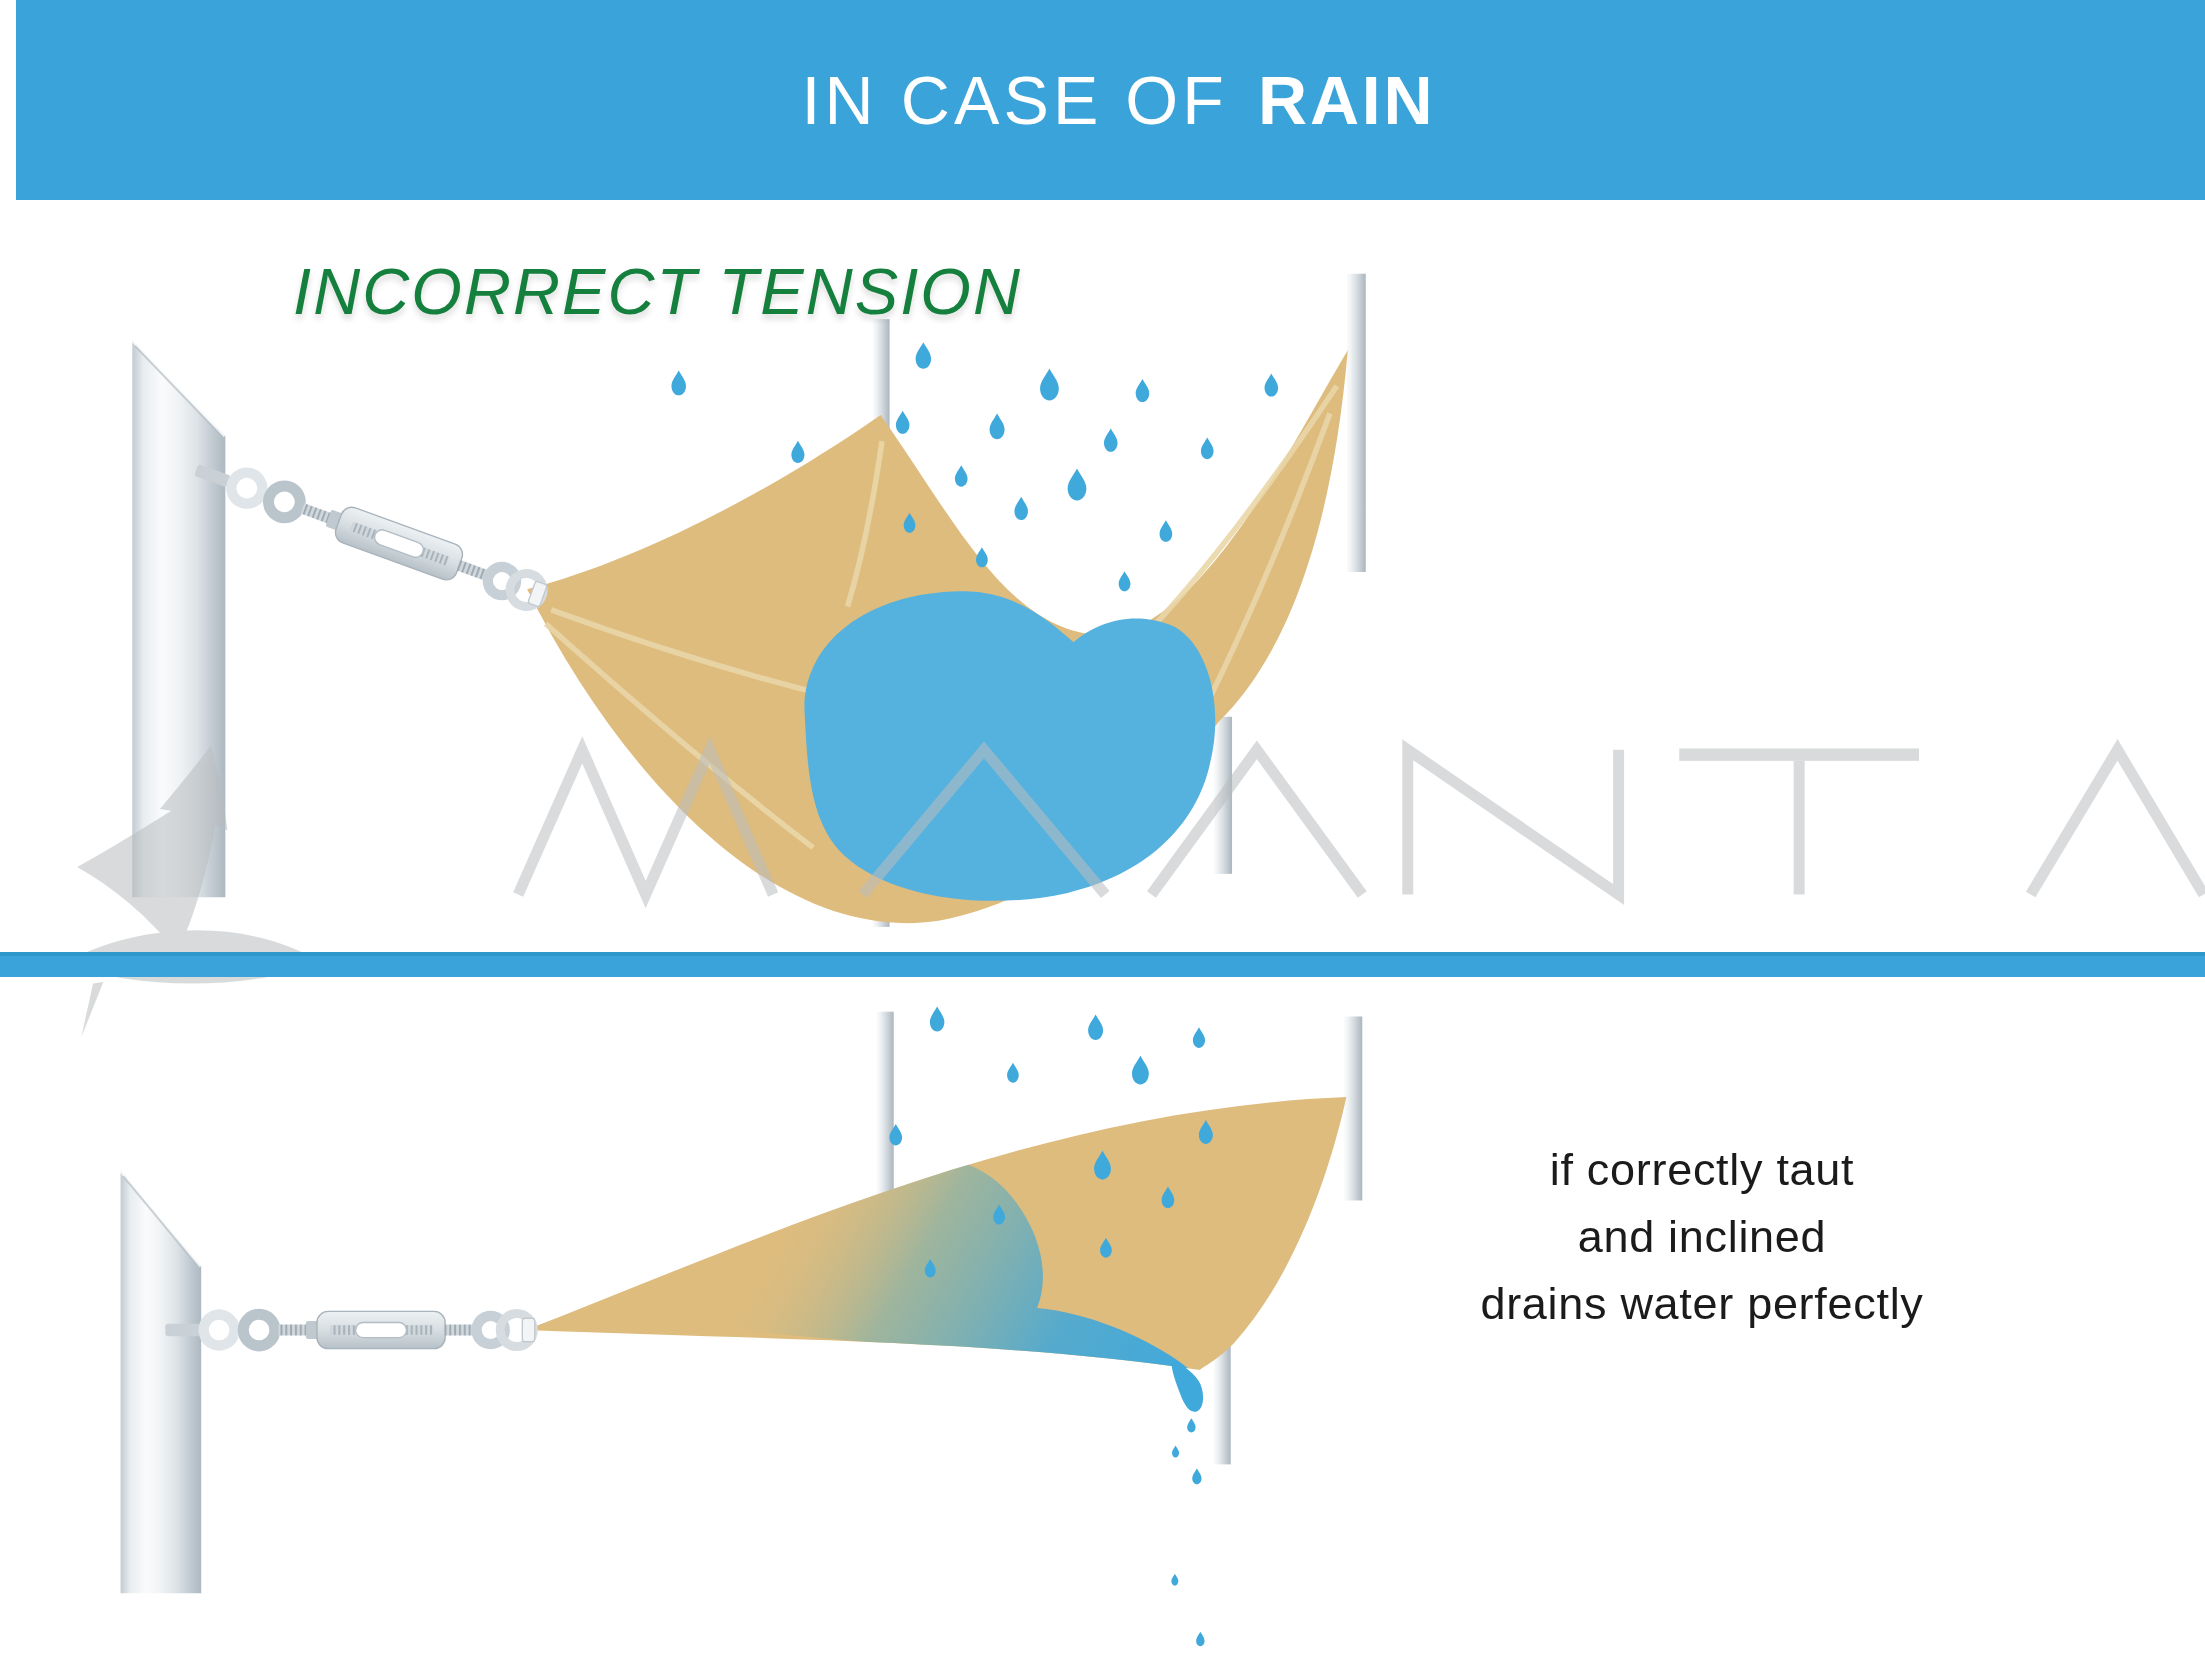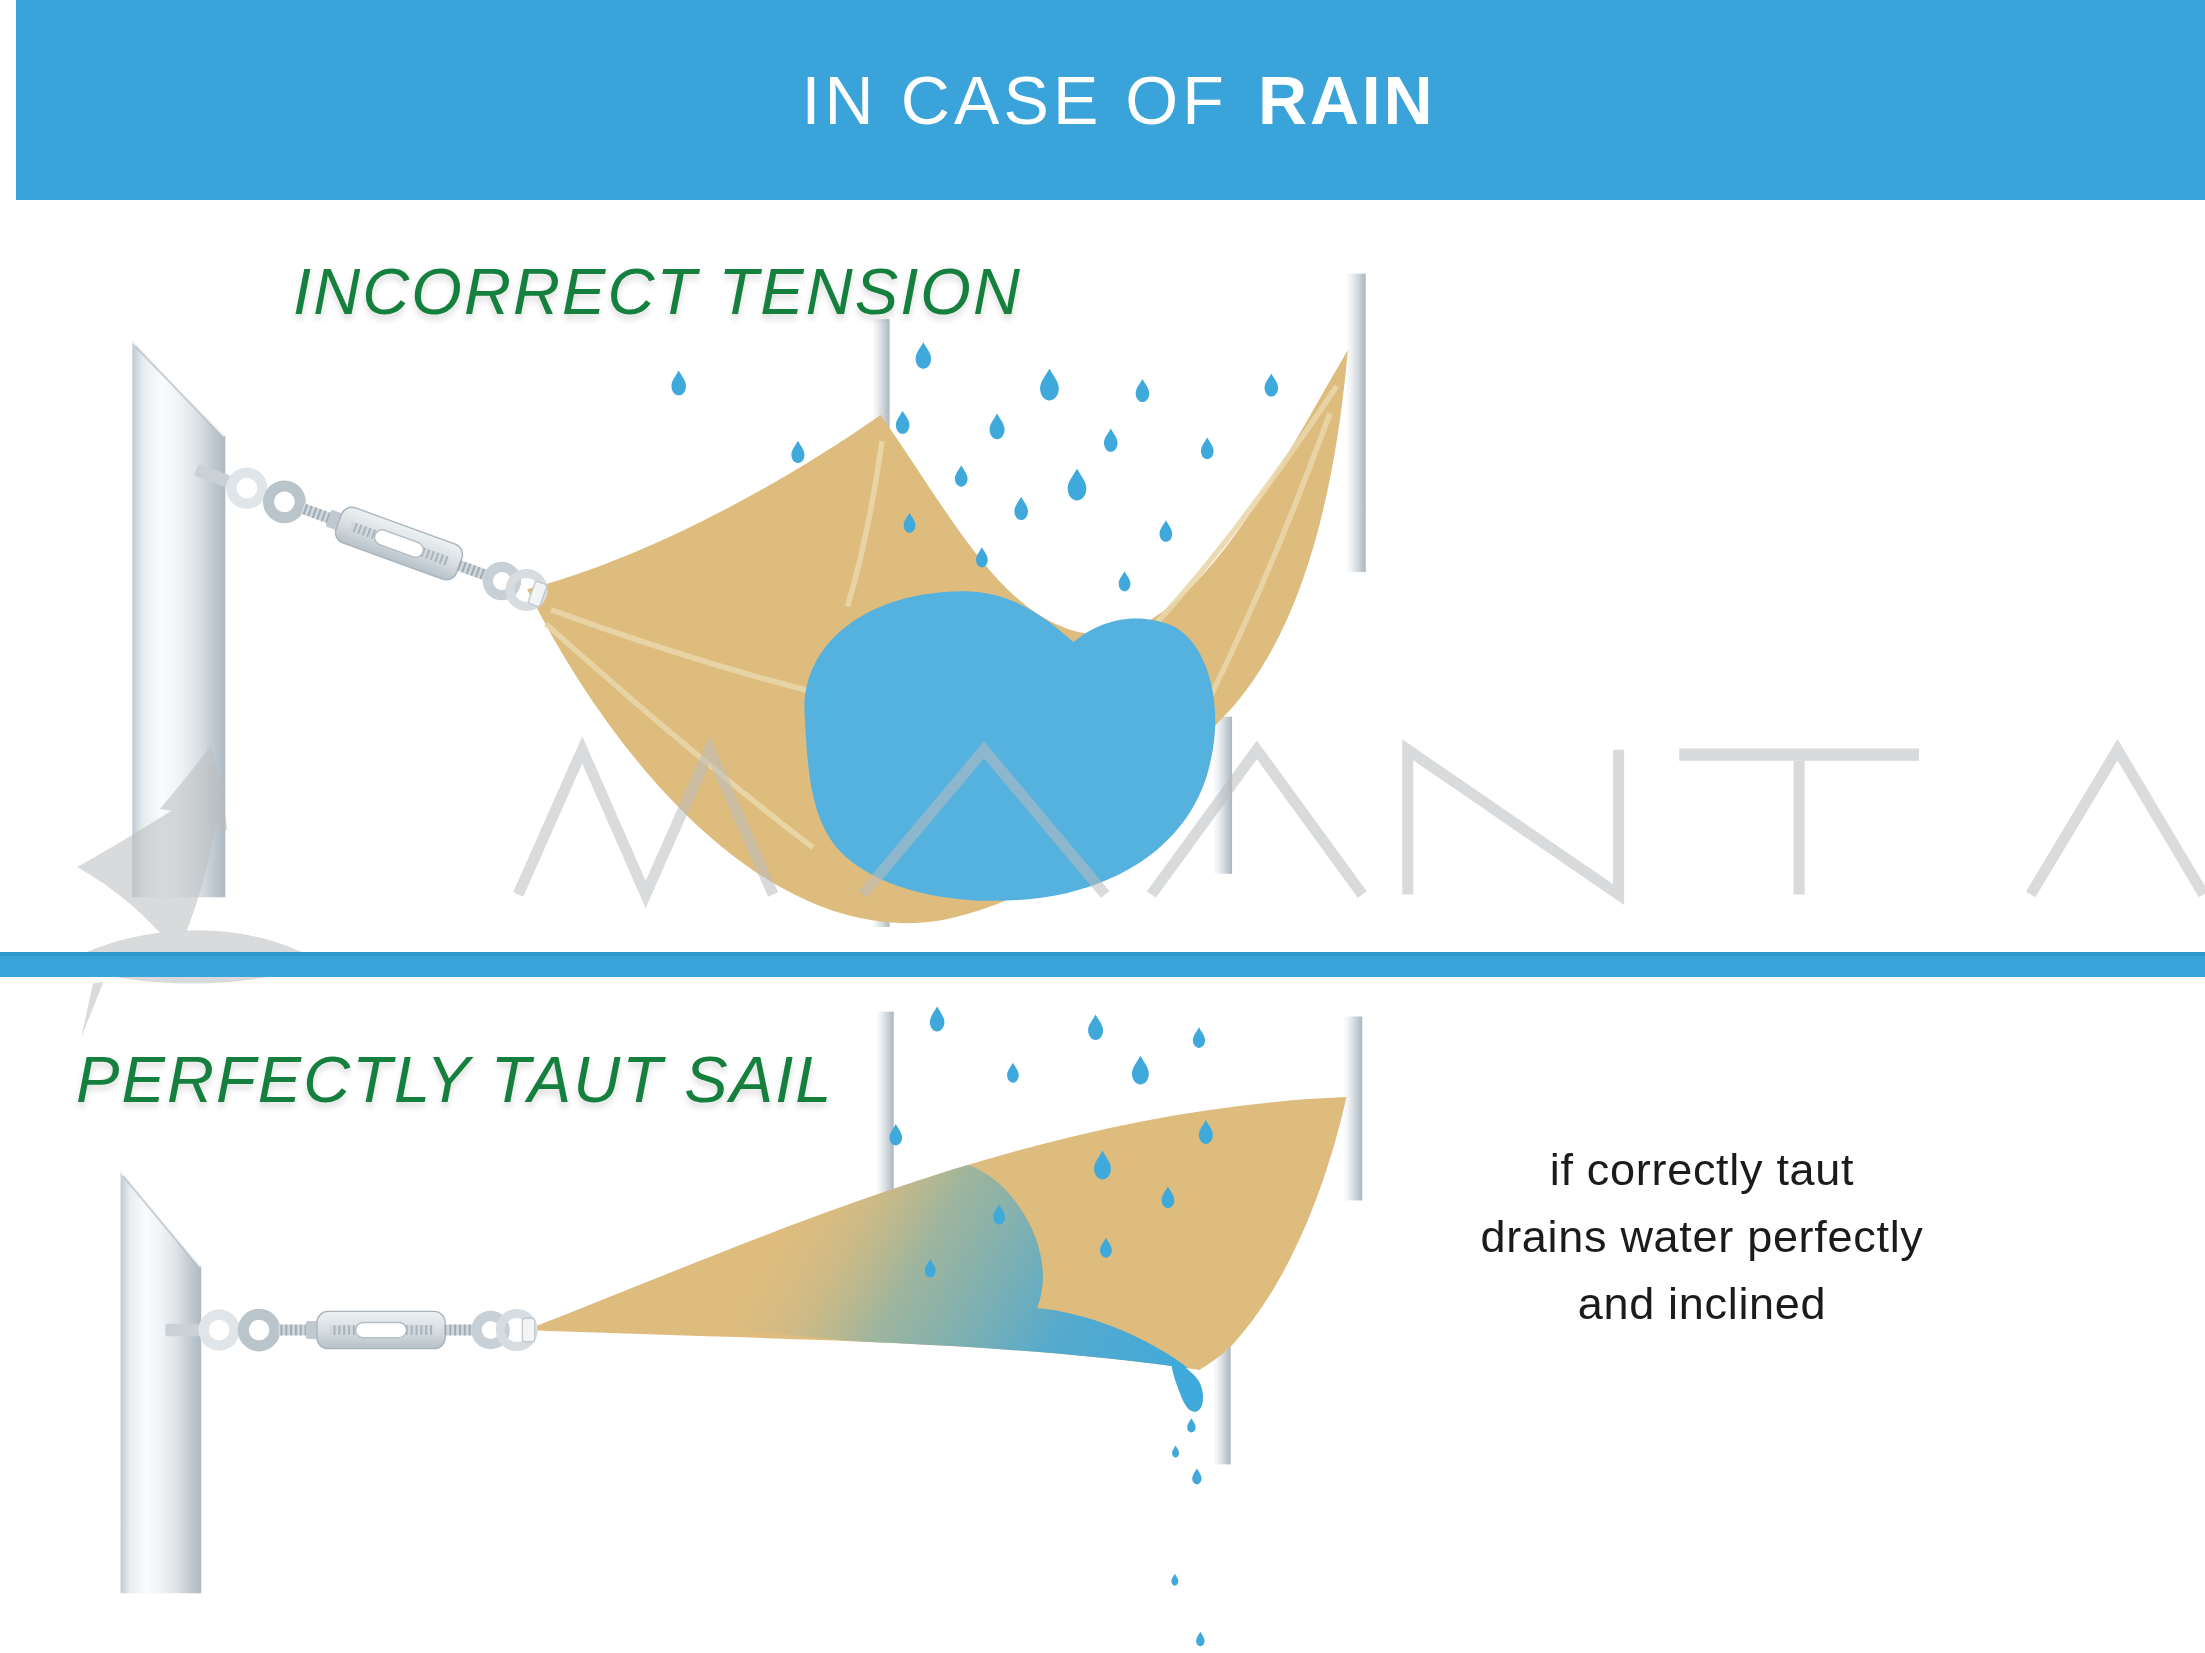--- a/index.html
+++ b/index.html
@@ -251,22 +251,21 @@
     </div>
   </div>
 
   <div class="section-label label-top">INCORRECT TENSION</div>
 
   <div class="desc desc-top">
   </div>
 
   <div class="divider"></div>
 
-  <div class="section-label label-bottom">PERFECTLY TAUT SAIL</div>
 
   <div class="desc desc-bottom">
     <div>if correctly taut</div>
+    <div>and inclined</div>
     <div>drains water perfectly</div>
-    <div>and inclined</div>
   </div>
 
 </div>
 
 
 </body></html>

